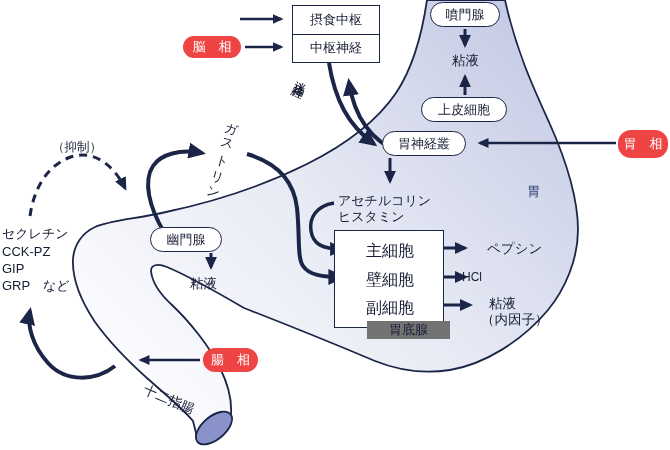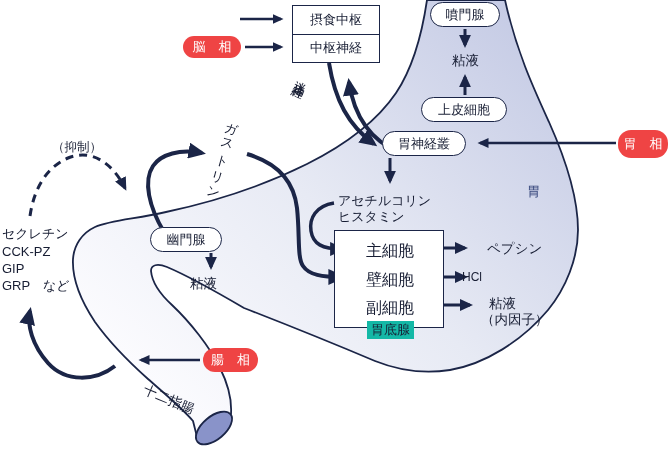--- a/index.html
+++ b/index.html
@@ -28,21 +28,21 @@
     background:#fff;border:1.7px solid #1b2547;box-sizing:border-box;
   }
   .nbox .row{height:27.5px;display:flex;align-items:center;justify-content:center;font-size:13px;color:#171d33;}
   .nbox .row+.row{border-top:1.7px solid #1b2547;}
   .fbox{
     position:absolute;left:334px;top:230px;width:110px;height:98px;
     background:#fff;border:1.7px solid #1b2547;box-sizing:border-box;
   }
   .cell{position:absolute;font-size:16px;color:#171d33;white-space:nowrap;}
   .fgland{
-    position:absolute;left:367px;top:321px;background:#14b8a6;padding:0 4px;
+    position:absolute;left:367px;top:321px;background:#737373;padding:0 22px;
     font-size:13px;color:#171d33;white-space:nowrap;
   }
   .vtext{
     position:absolute;writing-mode:vertical-rl;text-orientation:upright;
     font-size:13px;letter-spacing:2px;color:#171d33;transform-origin:top center;
   }
   .hormone{position:absolute;left:2px;font-size:13px;line-height:17px;color:#171d33;}
   .rot{transform-origin:left top;}
 </style>
 </head>

